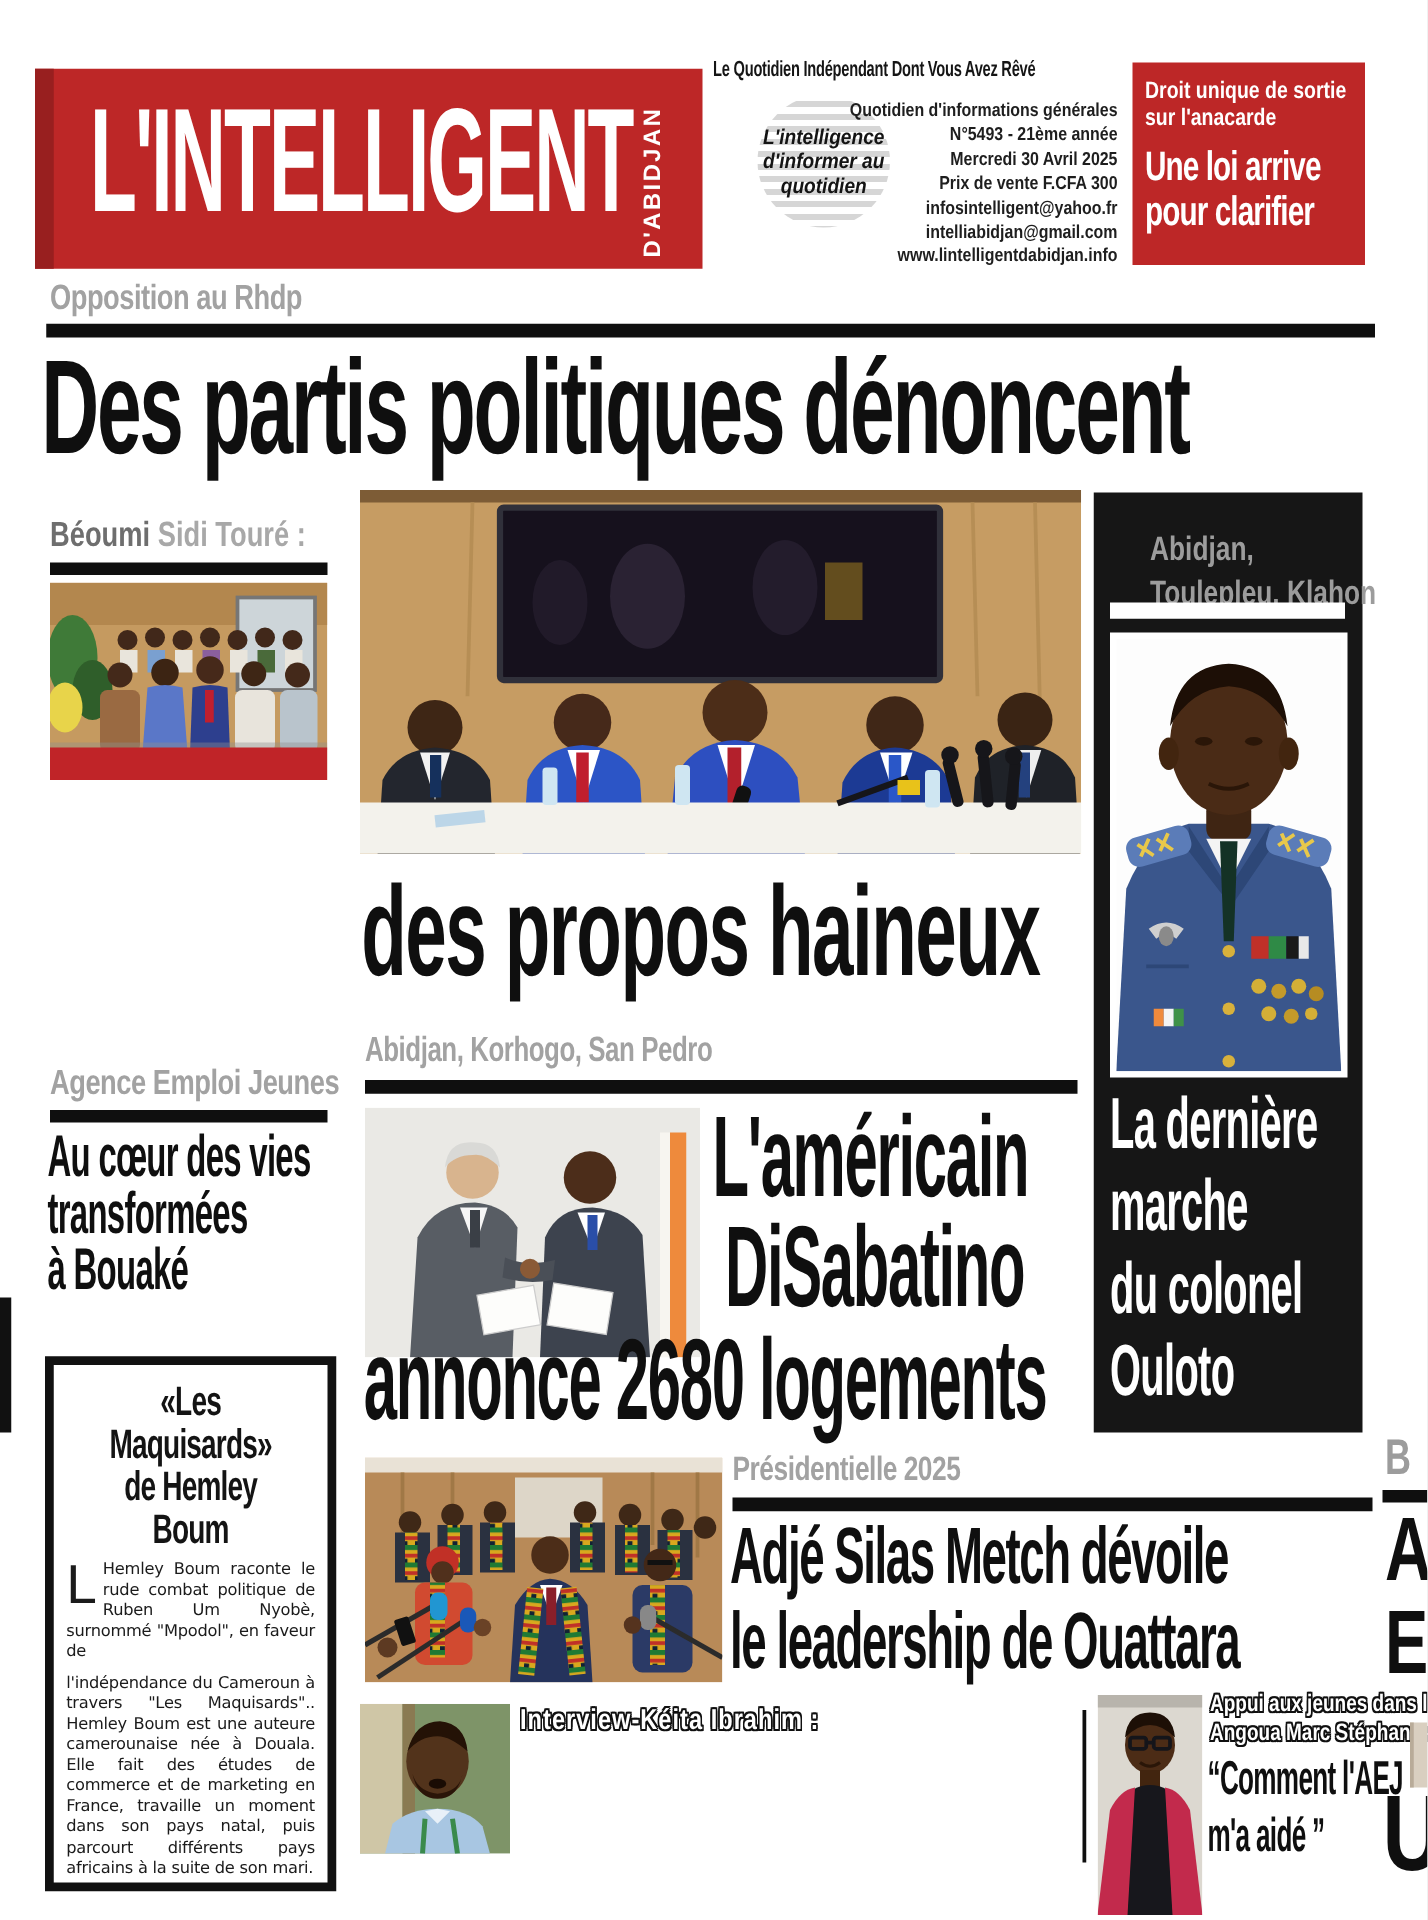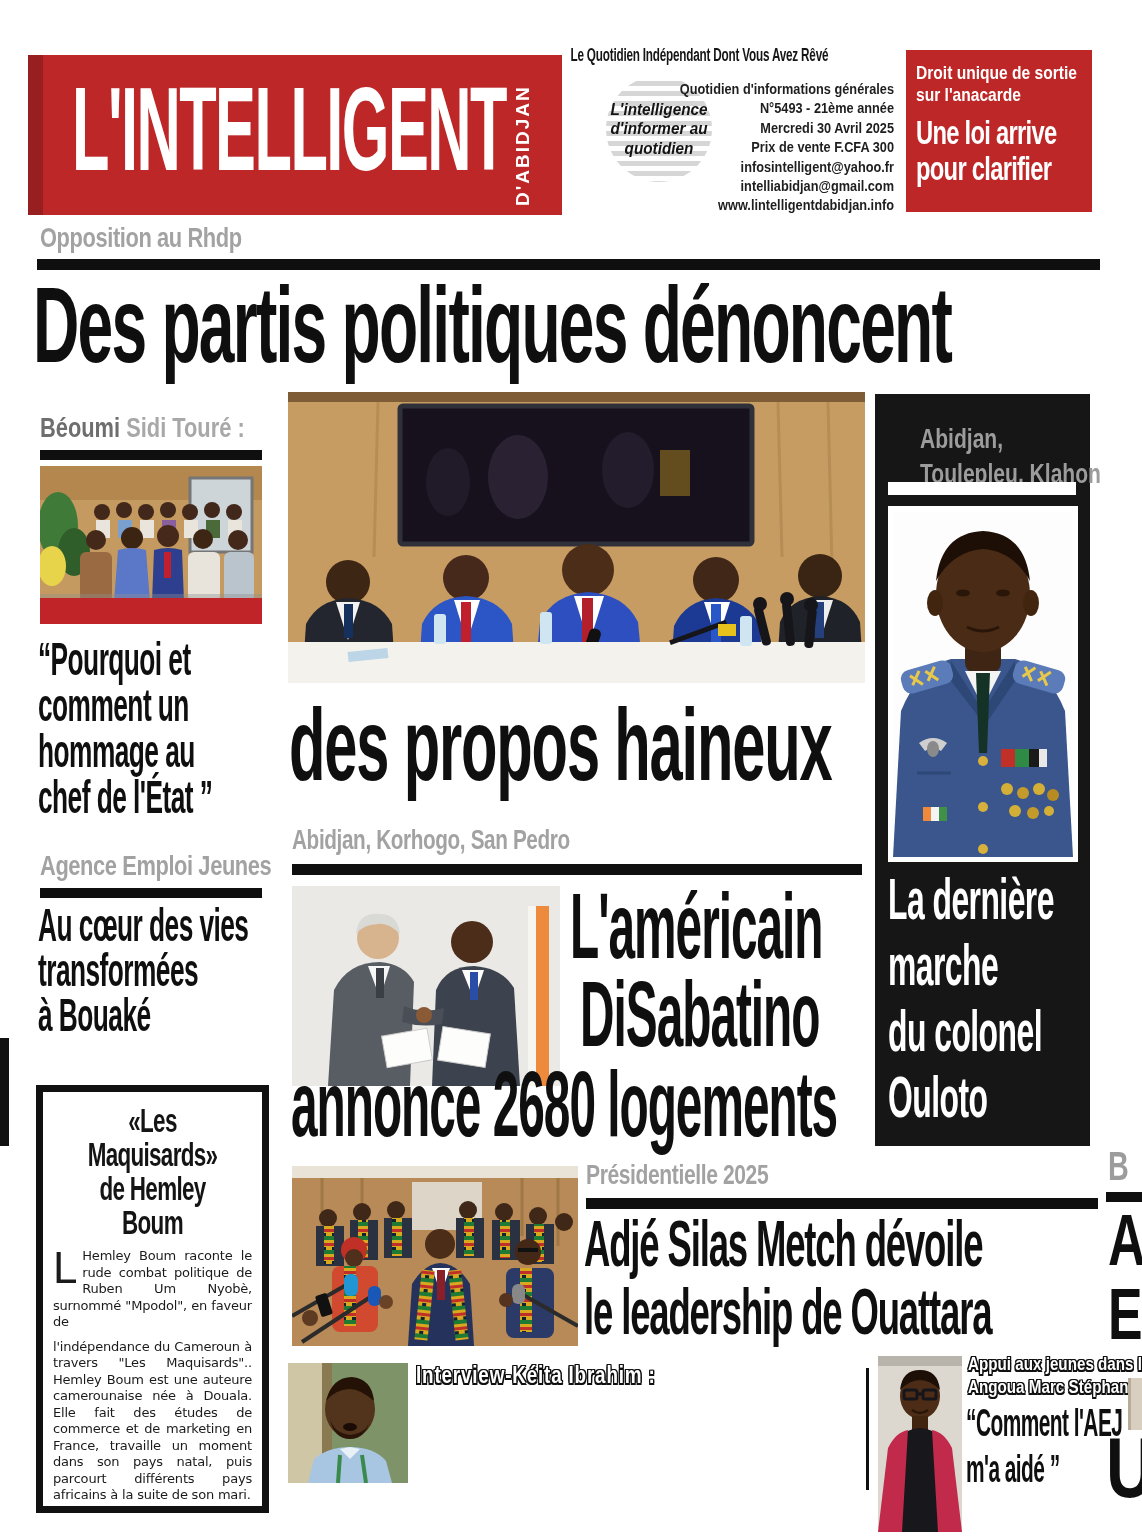--- a/index.html
+++ b/index.html
@@ -175,28 +175,20 @@
       <rect x="124" y="86" width="7" height="26" fill="#c01f2e"></rect>
       <circle cx="163" cy="73" r="10" fill="#3e2615"></circle>
       <rect x="148" y="86" width="32" height="50" rx="6" fill="#e8e4dc"></rect>
       <circle cx="198" cy="74" r="10" fill="#44291a"></circle>
       <rect x="184" y="86" width="30" height="50" rx="6" fill="#b9c4cc"></rect>
       <rect y="128" width="222" height="6" fill="#8f8f8f" opacity="0.4"></rect>
       <rect y="132" width="222" height="26" fill="#c02428"></rect>
     </svg>
   </div>
 
-  <div class="abs" style="left:38px;top:636px;">
-    <div class="tx hl" style="font-size:47px;line-height:46px;transform:scaleX(0.56);">
-      <div>“Pourquoi et</div>
-      <div>comment un</div>
-      <div>hommage au</div>
-      <div>chef de l'État ”</div>
-    </div>
-  </div>
 
   <div class="abs tx kick" style="left:40px;top:852px;font-size:28px;transform:scaleX(0.78);">Agence Emploi Jeunes</div>
   <div class="abs rule" style="left:40px;top:888px;width:222px;height:10px;"></div>
   <div class="abs" style="left:38px;top:902px;">
     <div class="tx hl" style="font-size:47px;line-height:45px;transform:scaleX(0.56);">
       <div>Au cœur des vies</div>
       <div>transformées</div>
       <div>à Bouaké</div>
     </div>
   </div>

